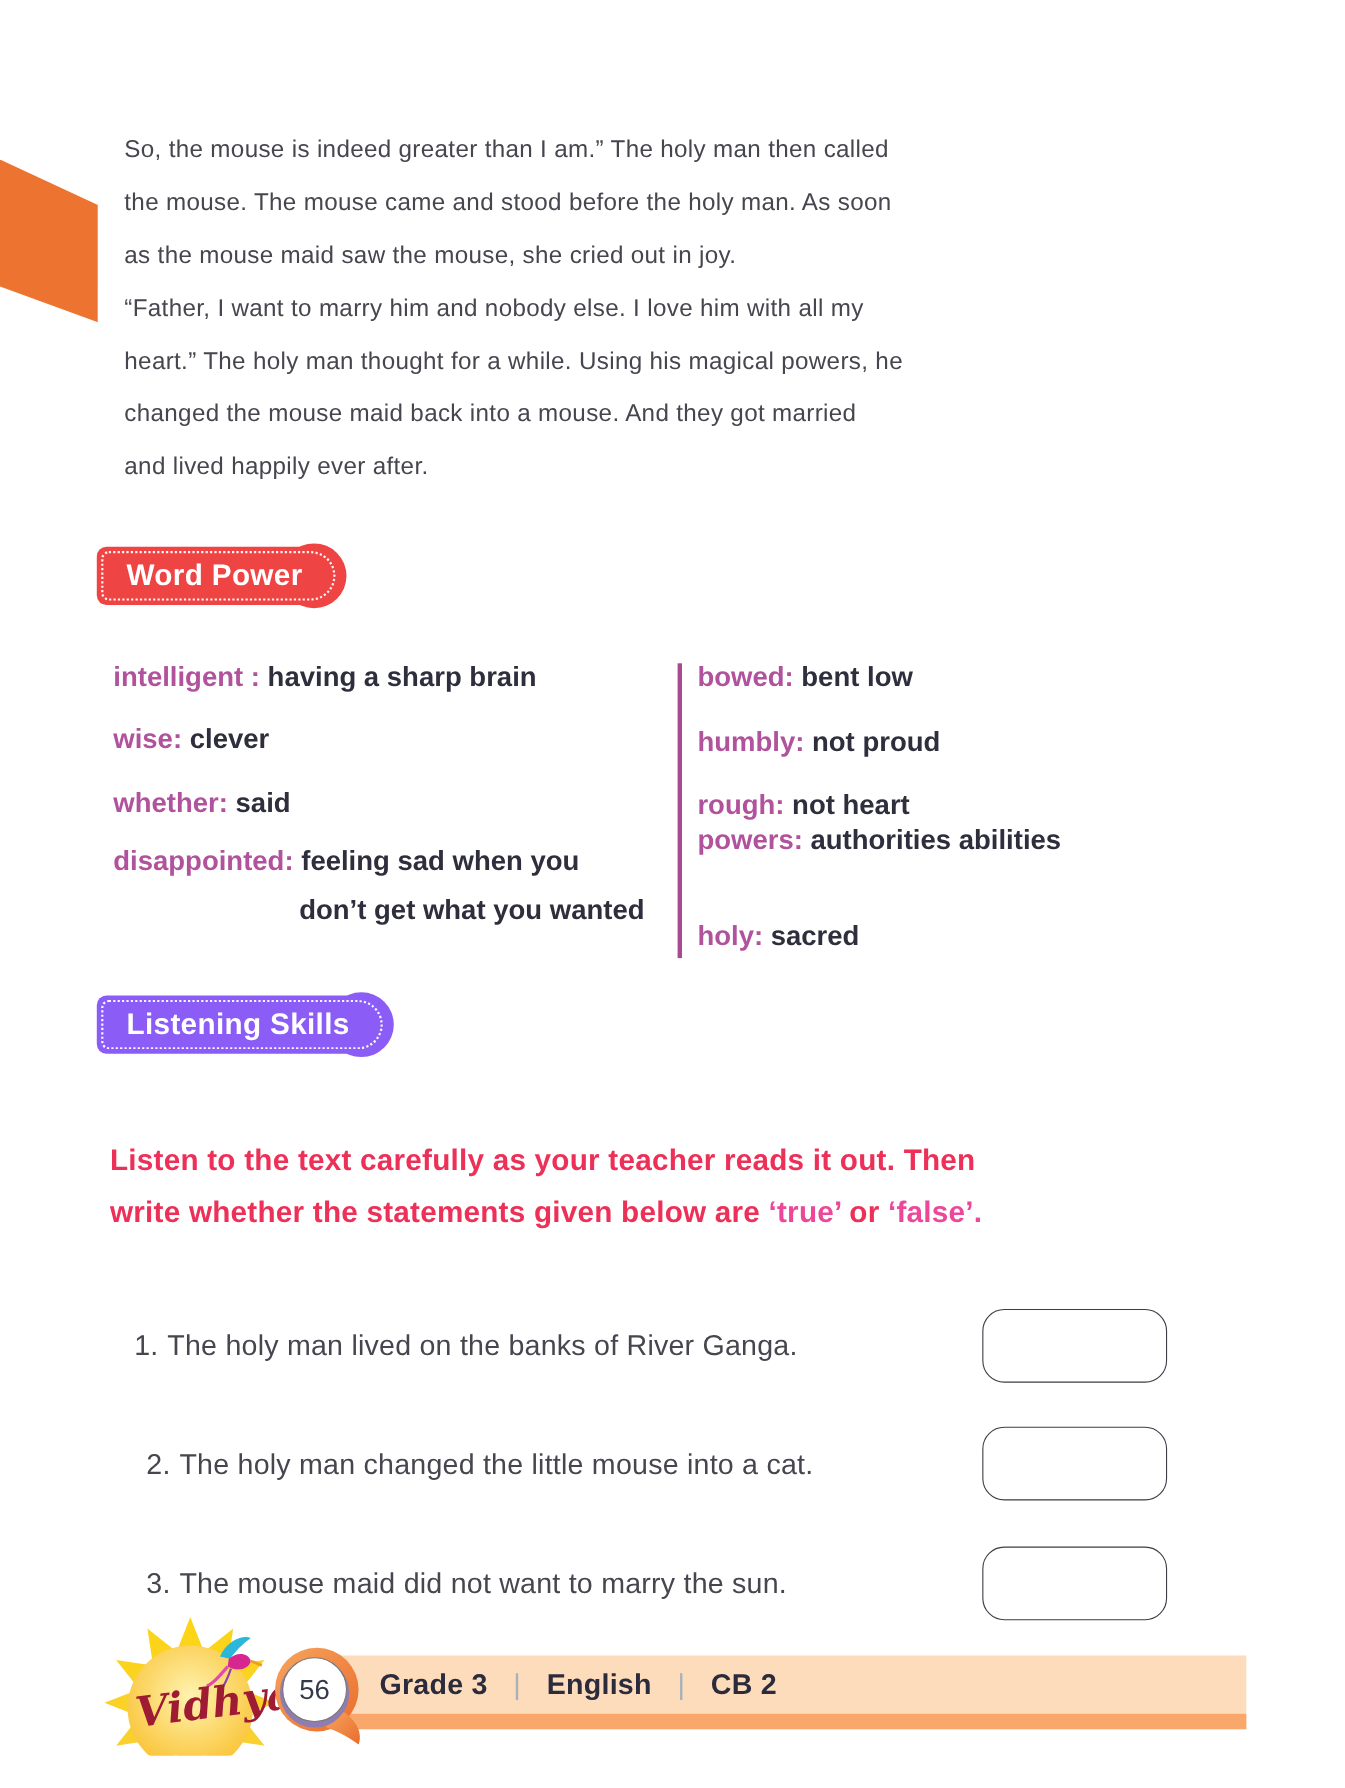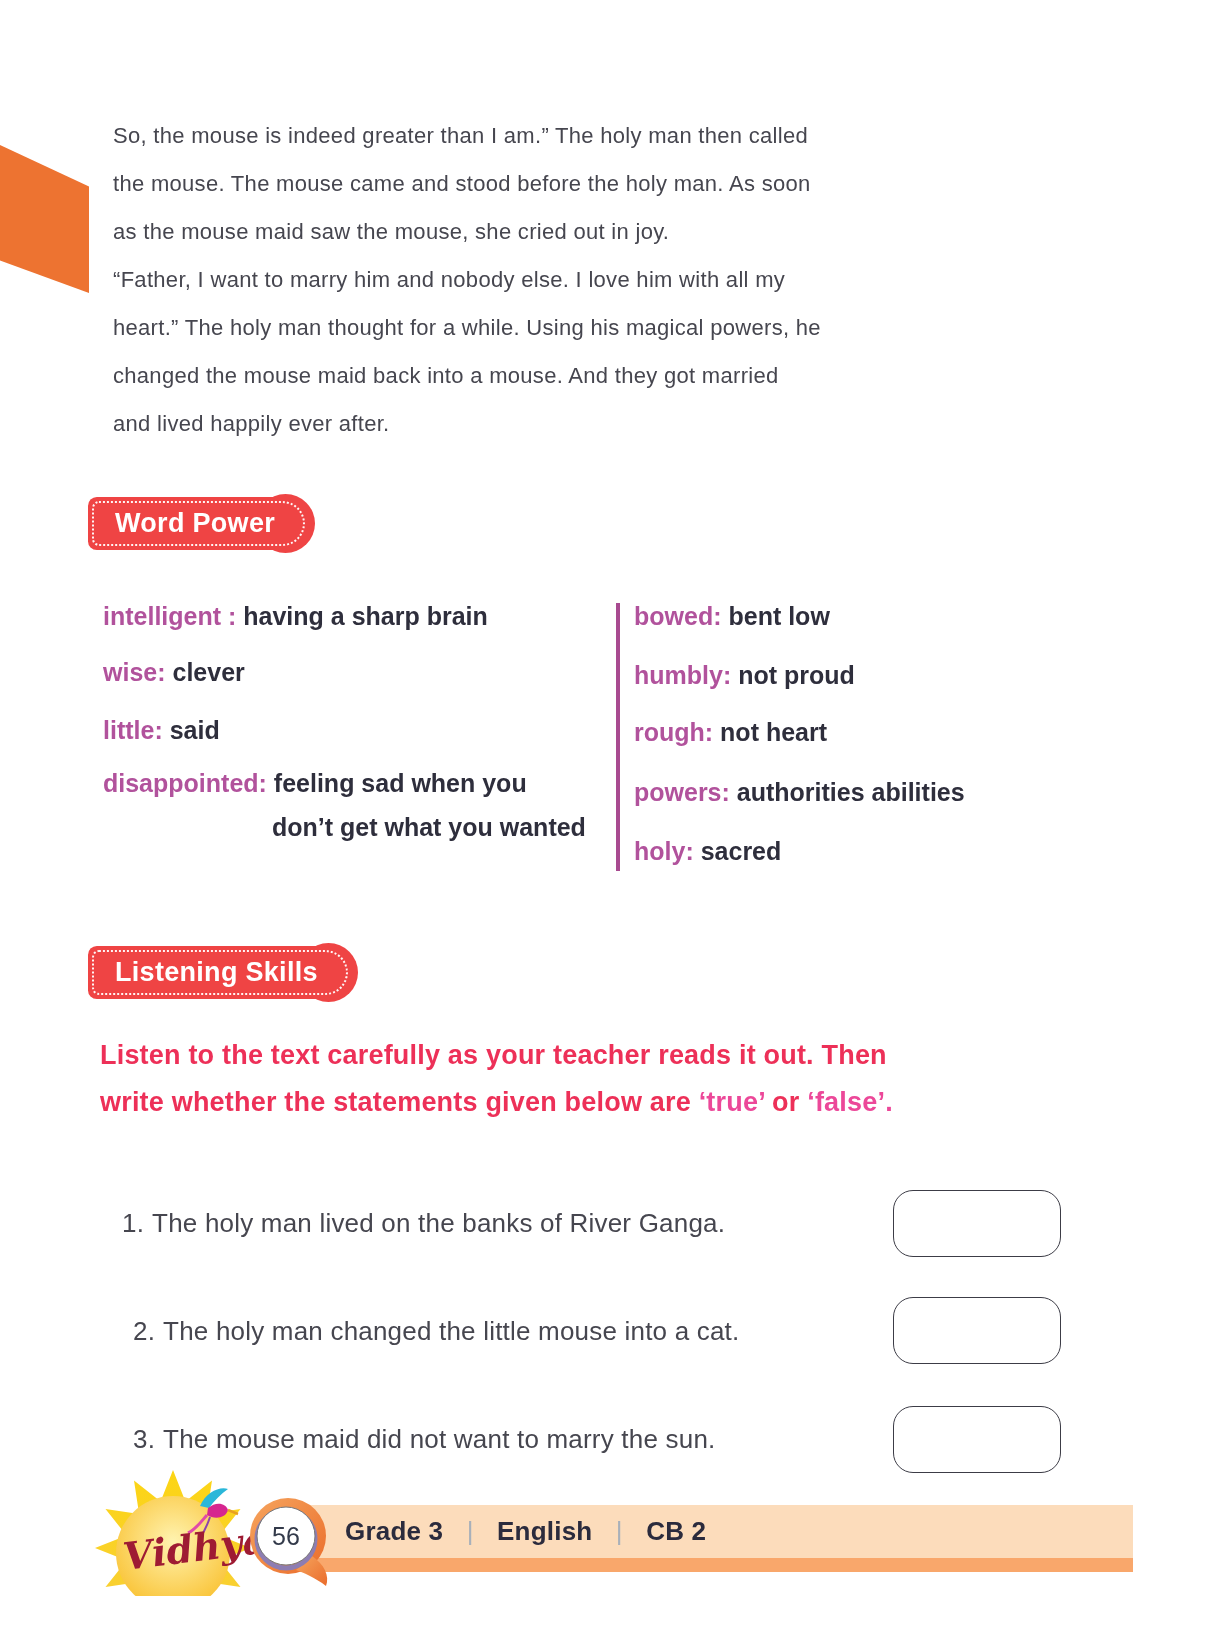--- a/index.html
+++ b/index.html
@@ -25,21 +25,21 @@
   }
   .badge::after{
     content:"";position:absolute;right:-6px;top:-3px;width:59px;height:59px;
     border-radius:50%;background:inherit;z-index:-1;
   }
   .badge::before{
     content:"";position:absolute;inset:4px;border:2px dotted rgba(255,255,255,.95);
     border-radius:8px 26px 26px 8px;pointer-events:none;
   }
   .badge.word-power{left:88px;top:497px;background:#ef4444;}
-  .badge.listening{left:88px;top:946px;background:#ef4444;text-align:right;}
+  .badge.listening{left:88px;top:905px;background:#8b5cf6;text-align:right;}
   
   .wp-entry{position:absolute;font-size:25px;font-weight:bold;white-space:nowrap;}
   .wp-term{color:#b1529c;}
   .wp-def{color:#2e2e3c;}
   .wp-divider{position:absolute;left:616px;top:603px;width:4px;height:268px;background:#a84a90;}
   
   .instructions{position:absolute;left:100px;top:1032px;width:1000px;
     color:#ed3058;font-weight:bold;font-size:27px;}
   .instructions .iline{height:47px;line-height:47px;white-space:nowrap;letter-spacing:.2px;}
   .dark-word{color:#ec4899;}
@@ -85,21 +85,21 @@
 
   <div class="wp-entry" style="left:103px;top:602px;text-align:right;">
     <span class="wp-term">intelligent :</span>
     <span class="wp-def">having a sharp brain</span>
   </div>
   <div class="wp-entry" style="left:103px;top:658px;">
     <span class="wp-term">wise:</span>
     <span class="wp-def">clever</span>
   </div>
   <div class="wp-entry" style="left:103px;top:716px;">
-    <span class="wp-term">little:</span>
+    <span class="wp-term">whether:</span>
     <span class="wp-def">said</span>
   </div>
   <div class="wp-entry" style="left:103px;top:769px;">
     <span class="wp-term">disappointed:</span>
     <span class="wp-def">feeling sad when you</span>
   </div>
   <div class="wp-entry" style="left:272px;top:813px;">
     <span class="wp-def">don’t get what you wanted</span>
   </div>
 
@@ -110,21 +110,21 @@
     <span class="wp-def">bent low</span>
   </div>
   <div class="wp-entry" style="left:634px;top:661px;">
     <span class="wp-term">humbly:</span>
     <span class="wp-def">not proud</span>
   </div>
   <div class="wp-entry" style="left:634px;top:718px;">
     <span class="wp-term">rough:</span>
     <span class="wp-def">not heart</span>
   </div>
-  <div class="wp-entry" style="left:634px;top:778px;">
+  <div class="wp-entry" style="left:634px;top:750px;">
     <span class="wp-term">powers:</span>
     <span class="wp-def">authorities abilities</span>
   </div>
   <div class="wp-entry" style="left:634px;top:837px;">
     <span class="wp-term">holy:</span>
     <span class="wp-def">sacred</span>
   </div>
 
   <div class="badge listening">Listening Skills</div>
 

